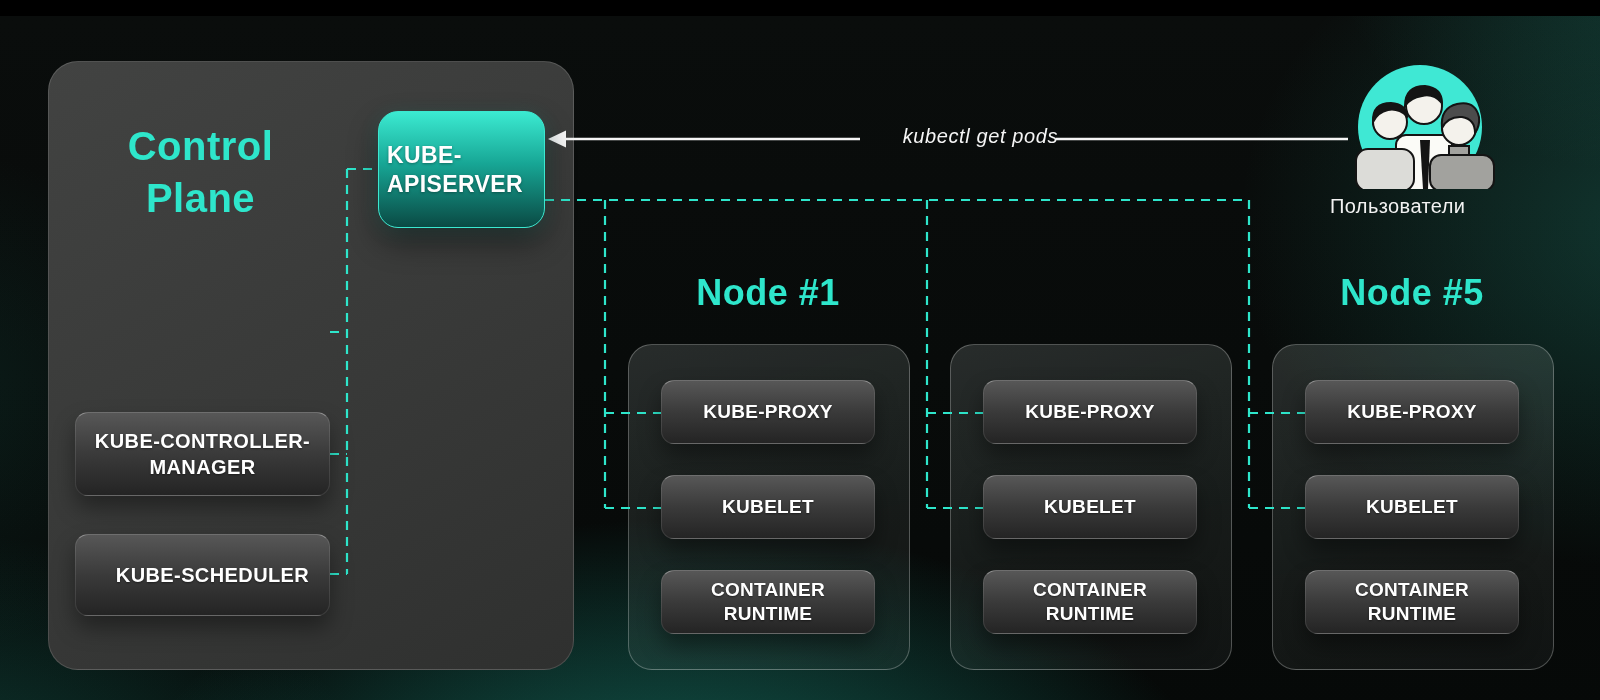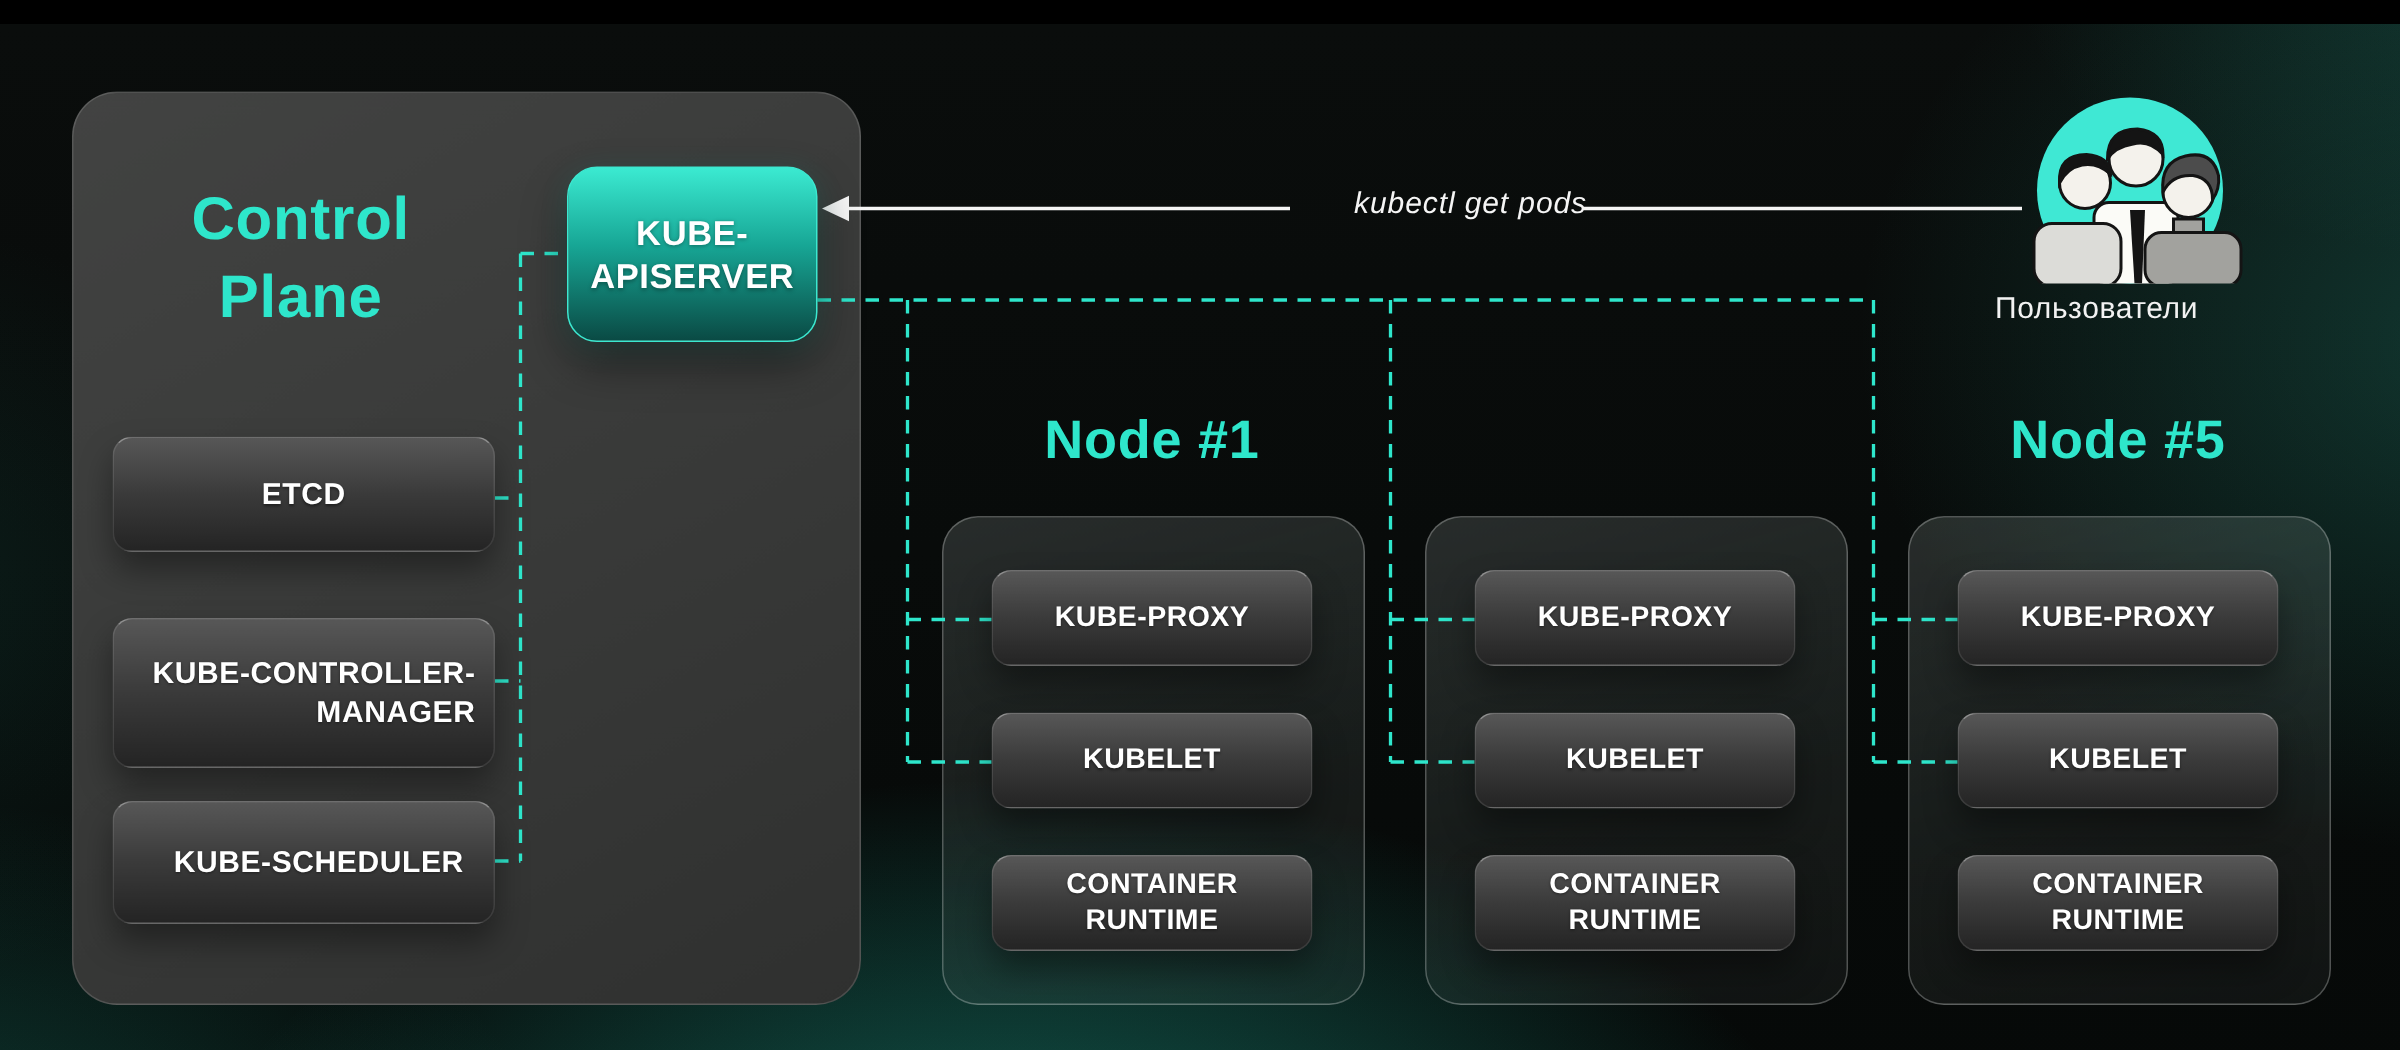--- a/index.html
+++ b/index.html
@@ -29,38 +29,38 @@
   }
   .overlay{left:0;top:0;z-index:2;pointer-events:none;}
   
   .z3{z-index:3;}
   .cp-title{
     left:78px;top:104px;width:245px;text-align:center;
     font-size:40px;line-height:52px;font-weight:800;color:#2EE6CB;letter-spacing:.5px;
   }
   .apiserver{
     left:378px;top:95px;width:167px;height:117px;border-radius:20px;
-    display:flex;align-items:center;justify-content:center;text-align:center;
+    display:flex;align-items:center;justify-content:center;text-align:left;
     background:linear-gradient(180deg,#3BEAD1 0%,#17a695 45%,#0A4A44 100%);
     border:1.5px solid #3BE8D0;
     box-shadow:0 14px 30px rgba(0,0,0,.45), 0 4px 18px rgba(46,230,203,.18);
     font-size:23px;line-height:29px;font-weight:800;color:#fff;letter-spacing:.4px;
     text-shadow:0 1px 3px rgba(0,0,0,.35);padding:0 8px;box-sizing:border-box;
   }
   .gray-box{
     display:flex;align-items:center;justify-content:center;text-align:center;
     background:linear-gradient(180deg,#575757 0%,#3a3a3a 50%,#242424 100%);
     border:1px solid rgba(255,255,255,.10);border-top-color:rgba(255,255,255,.34);
     border-radius:13px;box-shadow:0 12px 22px rgba(0,0,0,.38);
     color:#fff;font-weight:800;text-shadow:0 1px 2px rgba(0,0,0,.45);
     box-sizing:border-box;
   }
   .cp-box{left:75px;width:255px;font-size:20px;line-height:26px;letter-spacing:.4px;padding:0 12px;}
   .cp-box.etcd{top:275px;height:77px;}
-  .cp-box.kcm{top:396px;height:100px;text-align:right;}
+  .cp-box.kcm{top:396px;height:84px;}
   .cp-box.sched{top:518px;height:82px;padding-left:32px;}
   .node-title{top:254px;width:280px;text-align:center;font-size:36px;line-height:46px;
     font-weight:700;color:#2EE6CB;letter-spacing:.5px;}
   .node-box{width:214px;height:64px;font-size:19px;line-height:24px;letter-spacing:.3px;padding:16px 24px;}
   .arrow-label{left:858px;top:109px;width:200px;text-align:right;color:#f5f5f5;
     font-size:20px;letter-spacing:.6px;font-weight:500;font-style:italic;}
   .users-label{left:1330px;top:179px;width:180px;text-align:left;color:#f2f2f2;
     font-size:20px;letter-spacing:.4px;font-weight:500;}
 </style>
 </head>
@@ -105,21 +105,20 @@
 
         <rect x="1356" y="133" width="58" height="42" rx="12" fill="#DCDCD8"></rect>
         <circle cx="1390" cy="106" r="17" fill="#F4F2EC"></circle>
         <path d="M1373 106 Q1372 87 1391 87 Q1406 88 1407 100 Q1398 92 1388 94 Q1378 96 1373 106 Z" fill="#141414"></path>
       </g>
     </g>
   </svg>
 
   <div class="abs z3 cp-title">Control Plane</div>
   <div class="abs z3 apiserver">KUBE-APISERVER</div>
-  <div class="abs z3 gray-box cp-box etcd">ETCD</div>
   <div class="abs z3 gray-box cp-box kcm">KUBE-CONTROLLER-MANAGER</div>
   <div class="abs z3 gray-box cp-box sched">KUBE-SCHEDULER</div>
 
   <div class="abs z3 arrow-label">kubectl get pods</div>
   <div class="abs z3 users-label">Пользователи</div>
 
   <div class="abs z3 node-title" style="left:628px;">Node #1</div>
   <div class="abs z3 gray-box node-box" style="left:661px;top:364px;">KUBE-PROXY</div>
   <div class="abs z3 gray-box node-box" style="left:661px;top:459px;">KUBELET</div>
   <div class="abs z3 gray-box node-box" style="left:661px;top:554px;">CONTAINER RUNTIME</div>

